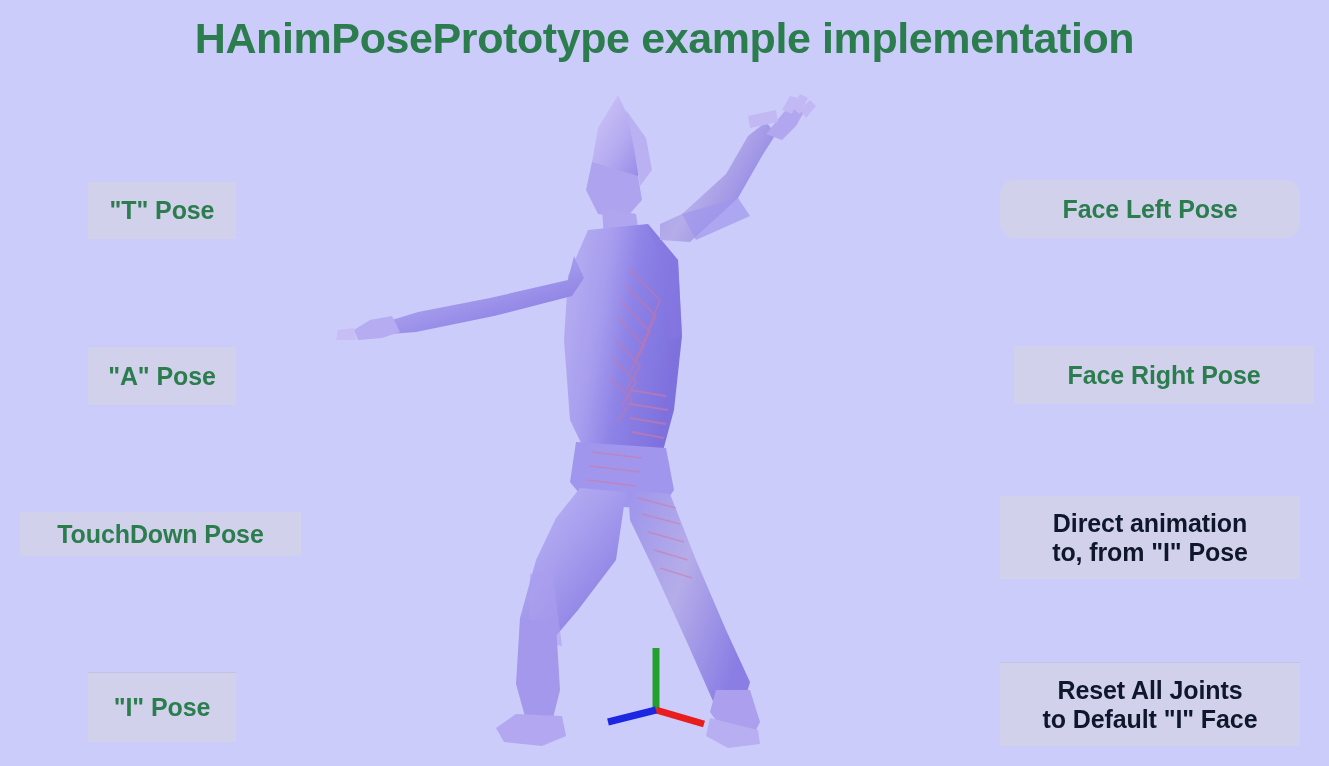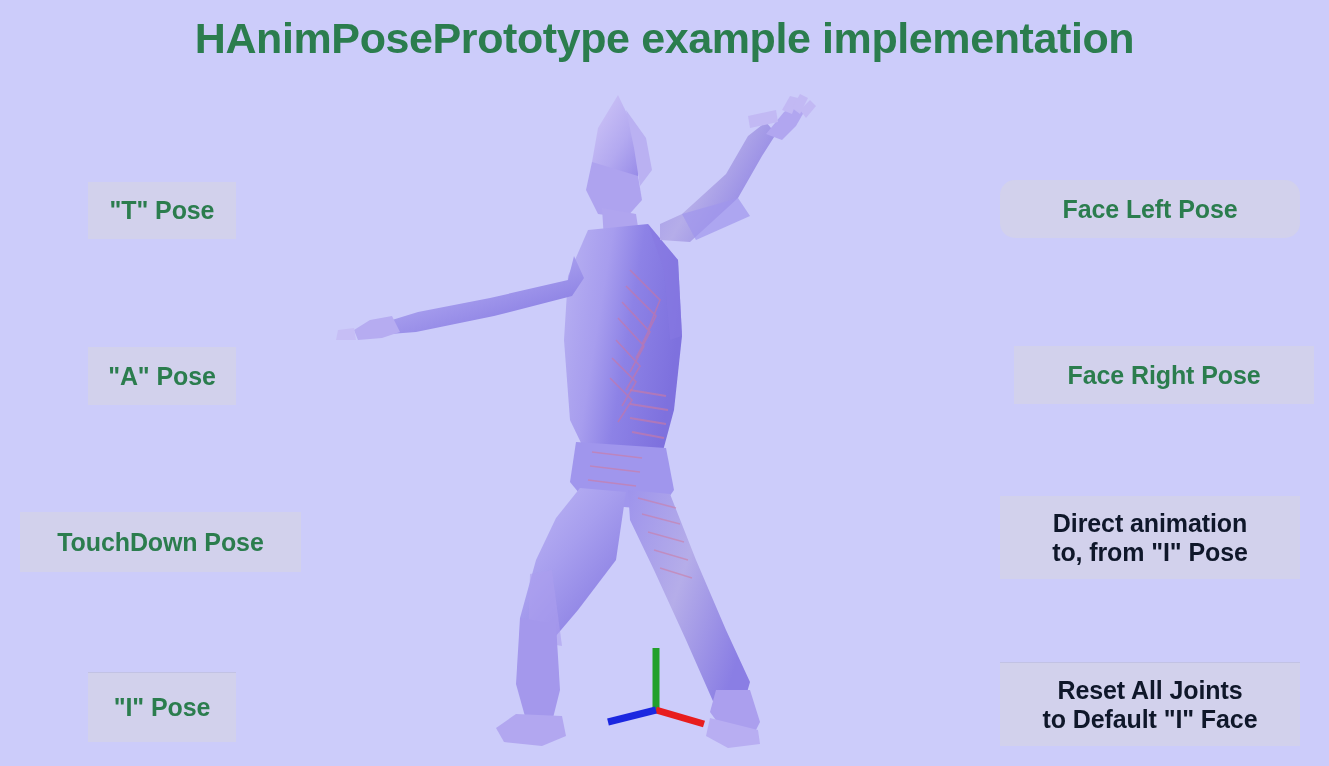--- a/index.html
+++ b/index.html
@@ -58,21 +58,21 @@
   .pose-button.dark {
     color: #0f172a;
   }
   .pose-button.topline {
     border-top: 1px solid #c2c2e4;
   }
 
   
   #btn-t-pose        { left: 88px;  top: 182px; width: 148px; height: 57px; }
   #btn-a-pose        { left: 88px;  top: 347px; width: 148px; height: 58px; }
-  #btn-touchdown     { left: 20px;  top: 512px; width: 281px; height: 60px; }
+  #btn-touchdown     { left: 20px;  top: 512px; width: 281px; height: 44px; }
   #btn-i-pose        { left: 88px;  top: 672px; width: 148px; height: 70px; }
 
   
   #btn-face-left     { left: 1000px; top: 180px; width: 300px; height: 58px; border-radius: 15px; }
   #btn-face-right    { left: 1000px; top: 346px; width: 300px; height: 58px; margin-left: 14px; }
   #btn-direct-anim   { left: 1000px; top: 496px; width: 300px; height: 83px; }
   #btn-reset-joints  { left: 1000px; top: 662px; width: 300px; height: 84px; }
 
   
   #viewport {

